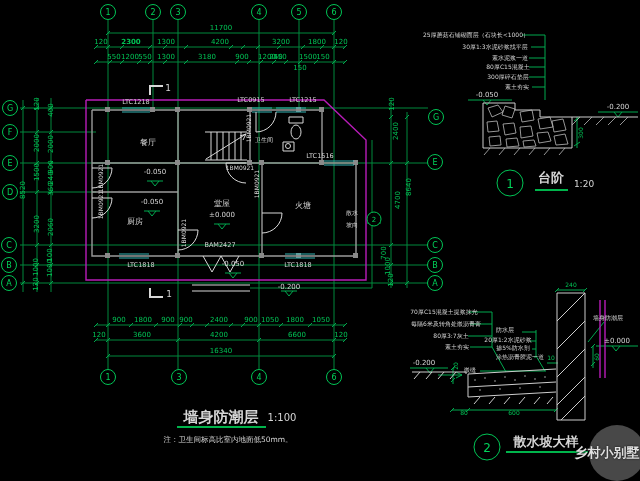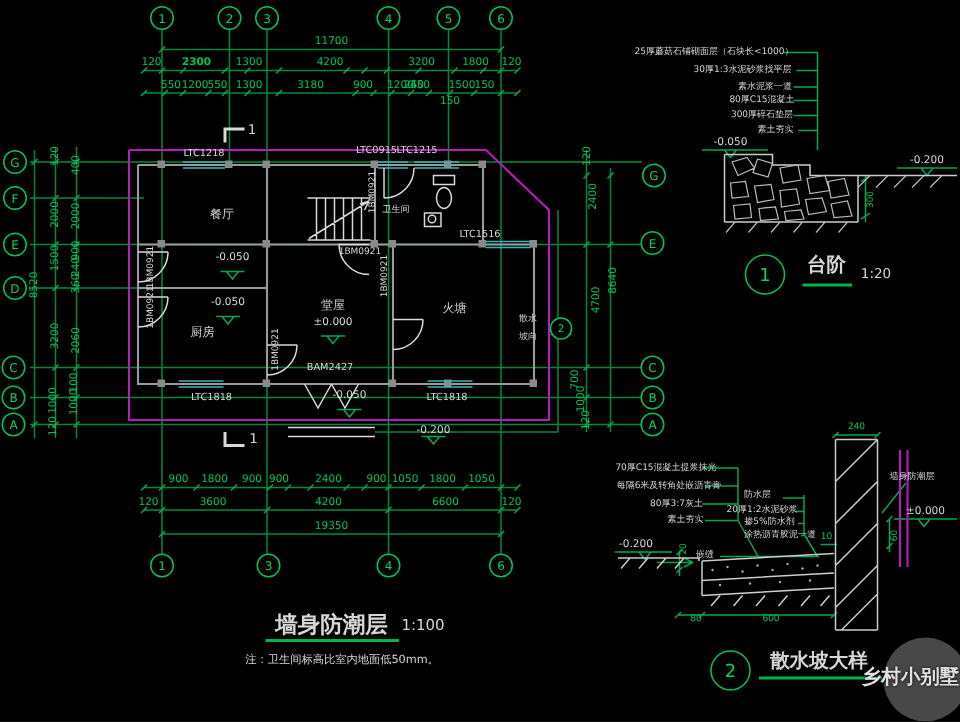--- a/index.html
+++ b/index.html
@@ -177,21 +177,21 @@
     <span class="lbl g" style="left: 219px; top: 320px; font-size: 7px;">2400</span>
     <span class="lbl g" style="left: 251px; top: 320px; font-size: 7px;">900</span>
     <span class="lbl g" style="left: 270px; top: 320px; font-size: 7px;">1050</span>
     <span class="lbl g" style="left: 295px; top: 320px; font-size: 7px;">1800</span>
     <span class="lbl g" style="left: 321px; top: 320px; font-size: 7px;">1050</span>
     <span class="lbl g" style="left: 99px; top: 335px; font-size: 7px;">120</span>
     <span class="lbl g" style="left: 142px; top: 335px; font-size: 7px;">3600</span>
     <span class="lbl g" style="left: 219px; top: 335px; font-size: 7px;">4200</span>
     <span class="lbl g" style="left: 297px; top: 335px; font-size: 7px;">6600</span>
     <span class="lbl g" style="left: 341px; top: 335px; font-size: 7px;">120</span>
-    <span class="lbl g" style="left: 221px; top: 351px; font-size: 7px;">19350</span>
+    <span class="lbl g" style="left: 221px; top: 351px; font-size: 7px;">16340</span>
     <span class="lbl g r" style="left: 23px; top: 190px; font-size: 7px;">8520</span>
     <span class="lbl g r" style="left: 37px; top: 104px; font-size: 7px;">120</span>
     <span class="lbl g r" style="left: 37px; top: 143px; font-size: 7px;">2000</span>
     <span class="lbl g r" style="left: 37px; top: 172px; font-size: 7px;">1500</span>
     <span class="lbl g r" style="left: 37px; top: 224px; font-size: 7px;">3200</span>
     <span class="lbl g r" style="left: 36px; top: 267px; font-size: 7px;">1000</span>
     <span class="lbl g r" style="left: 36px; top: 284px; font-size: 7px;">120</span>
     <span class="lbl g r" style="left: 51px; top: 110px; font-size: 7px;">400</span>
     <span class="lbl g r" style="left: 51px; top: 144px; font-size: 7px;">2000</span>
     <span class="lbl g r" style="left: 51px; top: 167px; font-size: 7px;">900</span>
@@ -202,21 +202,21 @@
     <span class="lbl g r" style="left: 50px; top: 268px; font-size: 7px;">1000</span>
     <span class="lbl g r" style="left: 392px; top: 104px; font-size: 7px;">120</span>
     <span class="lbl g r" style="left: 396px; top: 131px; font-size: 7px;">2400</span>
     <span class="lbl g r" style="left: 409px; top: 187px; font-size: 7px;">8640</span>
     <span class="lbl g r" style="left: 398px; top: 200px; font-size: 7px;">4700</span>
     <span class="lbl g r" style="left: 384px; top: 253px; font-size: 7px;">700</span>
     <span class="lbl g r" style="left: 388px; top: 266px; font-size: 7px;">1000</span>
     <span class="lbl g r" style="left: 391px; top: 280px; font-size: 7px;">120</span>
     <span class="lbl w" style="left: 136px; top: 102px; font-size: 6.5px;">LTC1218</span>
     <span class="lbl w" style="left: 251px; top: 100px; font-size: 6.5px;">LTC0915</span>
-    <span class="lbl w" style="left: 278px; top: 100px; font-size: 6.5px;">LTC1215</span>
+    <span class="lbl w" style="left: 303px; top: 100px; font-size: 6.5px;">LTC1215</span>
     <span class="lbl w" style="left: 320px; top: 156px; font-size: 6.5px;">LTC1516</span>
     <span class="lbl w" style="left: 141px; top: 265px; font-size: 6.5px;">LTC1818</span>
     <span class="lbl w" style="left: 298px; top: 265px; font-size: 6.5px;">LTC1818</span>
     <span class="lbl w" style="left: 220px; top: 245px; font-size: 6.5px;">BAM2427</span>
     <span class="lbl w" style="left: 240px; top: 168px; font-size: 6px;">1BM0921</span>
     <span class="lbl w r" style="left: 257px; top: 184px; font-size: 6px;">1BM0921</span>
     <span class="lbl w r" style="left: 249px; top: 128px; font-size: 6px;">1BM0921</span>
     <span class="lbl w r" style="left: 101px; top: 178px; font-size: 6px;">1BM0921</span>
     <span class="lbl w r" style="left: 101px; top: 205px; font-size: 6px;">1BM0921</span>
     <span class="lbl w r" style="left: 184px; top: 233px; font-size: 6px;">1BM0921</span>

